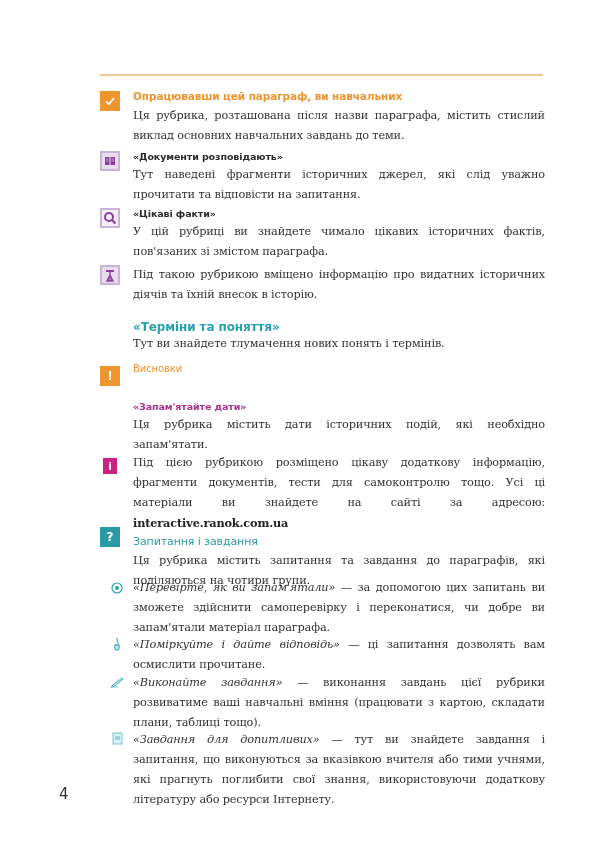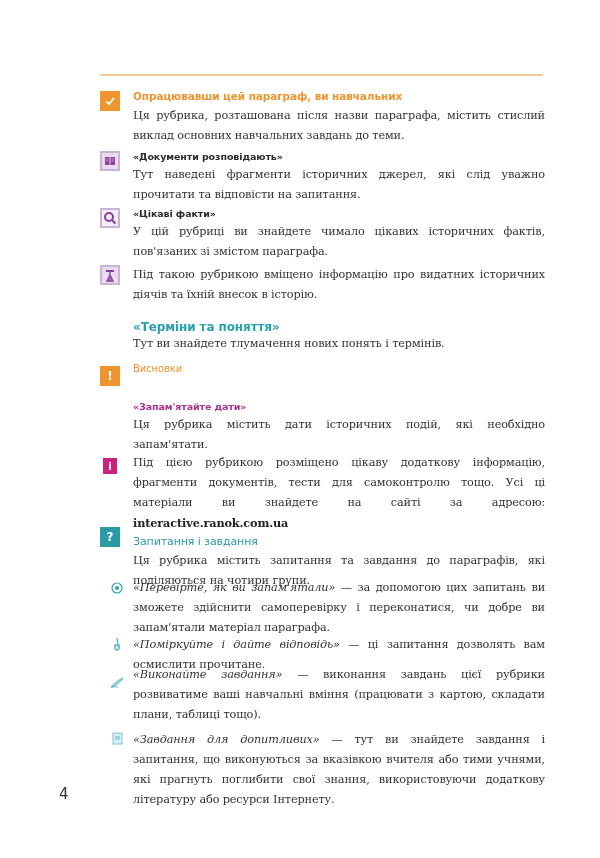--- a/index.html
+++ b/index.html
@@ -212,21 +212,21 @@
     <div class="content" style="top:112px;">
       <div class="para"><i>«Поміркуйте і дайте відповідь»</i><span> — ці запитання дозволять вам осмислити прочитане.</span></div>
     </div>
 
     <div class="small-icon" style="top:152px;">
       <svg width="14" height="12" viewBox="0 0 14 12">
           <path d="M1 11 L4 8 L12 2 L13 3 L5 10 Z" stroke="#4db3c2" stroke-width="1" fill="#bfe3ea"></path>
           <path d="M1 11 H8" stroke="#4db3c2" stroke-width="0.8"></path>
         </svg>
     </div>
-    <div class="content" style="top:142px;">
+    <div class="content" style="top:150px;">
       <div class="para"><i>«Виконайте завдання»</i><span> — виконання завдань цієї рубрики розвиватиме ваші навчальні вміння (працювати з картою, складати плани, таблиці тощо).</span></div>
     </div>
 
     <div class="small-icon" style="top:208px;">
       <svg width="11" height="13" viewBox="0 0 11 13">
           <rect x="1" y="1" width="9" height="11" stroke="#7cc7d2" stroke-width="1" fill="#d9f0f3"></rect>
           <path d="M3 5 H8 M3 7 H8" stroke="#4db3c2" stroke-width="0.9"></path>
         </svg>
     </div>
     <div class="content" style="top:207px;">

